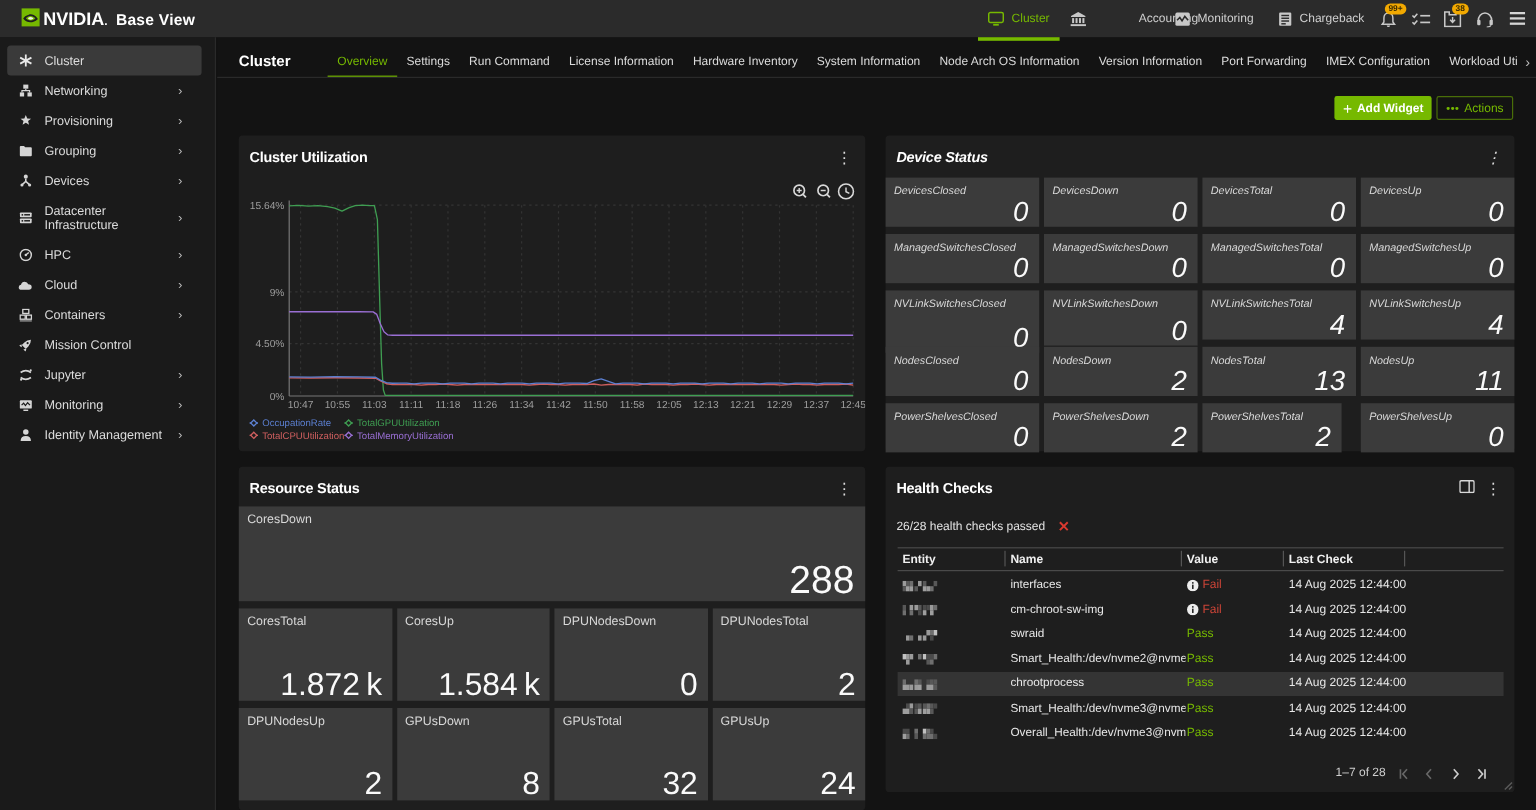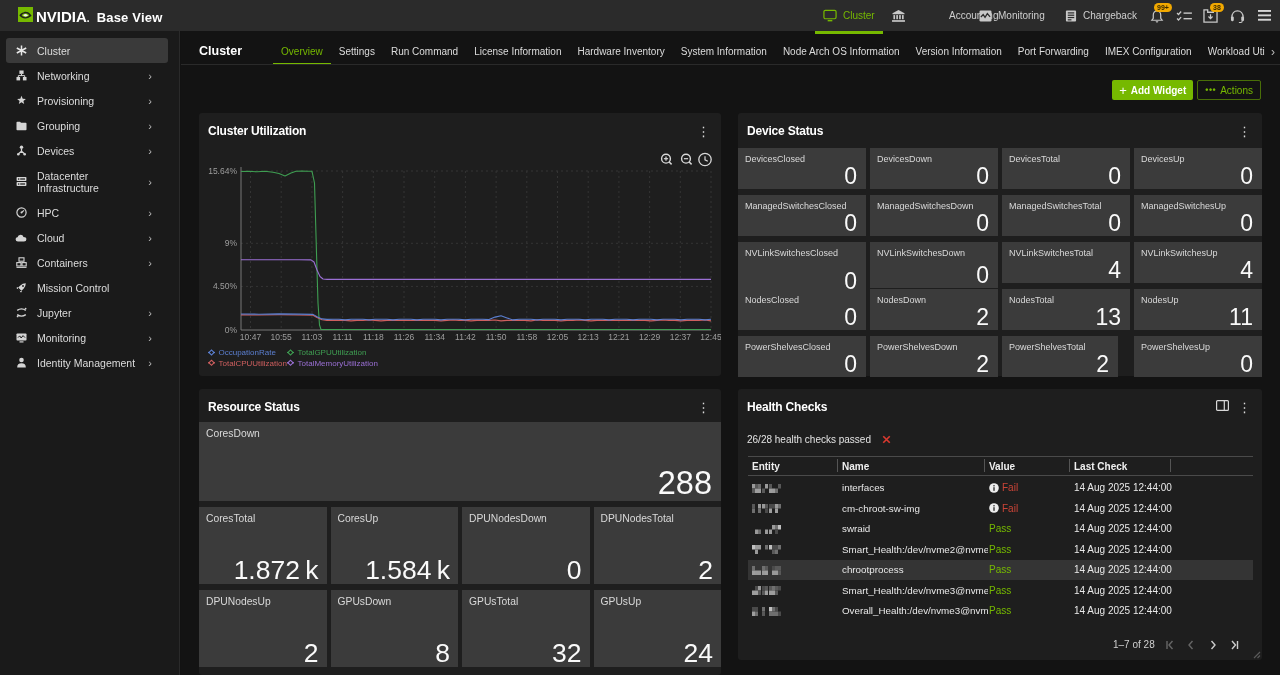--- a/index.html
+++ b/index.html
@@ -314,21 +314,21 @@
       <text x="98.5" y="242.3" font-size="8" fill="#3f9e52">TotalGPUUtilization</text>
       <line x1="9" y1="249.8" x2="16" y2="249.8" stroke="#cf5f5f" stroke-width="1.2"></line>
       <rect x="10.7" y="248.0" width="3.6" height="3.6" fill="#1e1e1e" stroke="#cf5f5f" stroke-width="1.1" transform="rotate(45 12.5 249.8)"></rect>
       <text x="19.5" y="252.60000000000002" font-size="8" fill="#cf5f5f">TotalCPUUtilization</text>
       <line x1="88" y1="249.8" x2="95" y2="249.8" stroke="#9a6fd4" stroke-width="1.2"></line>
       <rect x="89.7" y="248.0" width="3.6" height="3.6" fill="#1e1e1e" stroke="#9a6fd4" stroke-width="1.1" transform="rotate(45 91.5 249.8)"></rect>
       <text x="98.5" y="252.60000000000002" font-size="8" fill="#9a6fd4">TotalMemoryUtilization</text>
     </svg>
   </div>
 
-  <div class="card" id="ds" style="left:557px; top:82px; width:524px; height:263px;">
+  <div class="card" id="ds" style="left:557px; top:82px; width:524px; height:263px;font-style:italic;">
     <div class="chead">Device Status</div>
     <div class="dots">⋮</div>
     <div class="tile" style="left:0px; top:34.5px; width:128px; height:41px;">
         <span class="tl">DevicesClosed</span>
         <span class="tv">0</span>
       </div>
     <div class="tile" style="left:132px; top:34.5px; width:128px; height:41px;">
         <span class="tl">DevicesDown</span>
         <span class="tv">0</span>
       </div>

